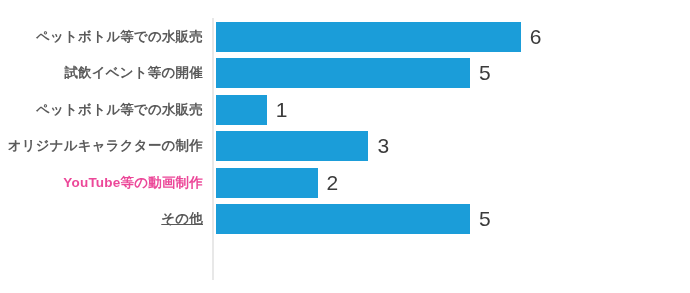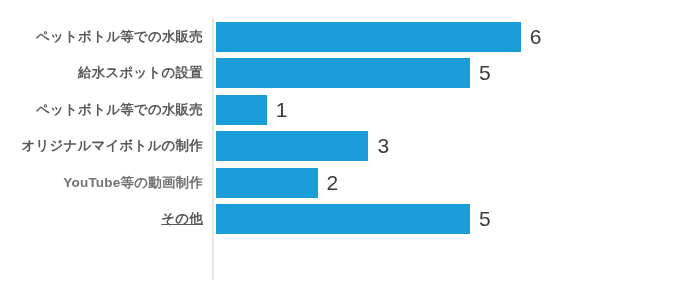--- a/index.html
+++ b/index.html
@@ -95,45 +95,45 @@
     <div class="bar-row">
       <div class="cat-label" style="color: rgb(90, 90, 90);">ペットボトル等での水販売</div>
       <div class="bar-wrap">
         <div class="bar" style="width: 304.8px; background: rgb(27, 157, 217);"></div>
         <div class="bar-value" style="color: rgb(59, 59, 59);">6</div>
       </div>
     </div>
 
 
     <div class="bar-row">
-      <div class="cat-label" style="color: rgb(90, 90, 90);">給水スポットの設置</div>
+      <div class="cat-label" style="color: rgb(90, 90, 90);">試飲イベント等の開催</div>
       <div class="bar-wrap">
         <div class="bar" style="width: 254px; background: rgb(27, 157, 217);"></div>
         <div class="bar-value" style="color: rgb(59, 59, 59);">5</div>
       </div>
     </div>
 
     <div class="bar-row">
       <div class="cat-label" style="color: rgb(90, 90, 90);">ペットボトル等での水販売</div>
       <div class="bar-wrap">
         <div class="bar" style="width: 50.8px; background: rgb(27, 157, 217);"></div>
         <div class="bar-value" style="color: rgb(59, 59, 59);">1</div>
       </div>
     </div>
 
     <div class="bar-row">
-      <div class="cat-label" style="color: rgb(90, 90, 90);">オリジナルマイボトルの制作</div>
+      <div class="cat-label" style="color: rgb(90, 90, 90);">オリジナルキャラクターの制作</div>
       <div class="bar-wrap">
         <div class="bar" style="width: 152.4px; background: rgb(27, 157, 217);"></div>
         <div class="bar-value" style="color: rgb(59, 59, 59);">3</div>
       </div>
     </div>
 
     <div class="bar-row">
-      <div class="cat-label" style="color: #737373;">YouTube等の動画制作</div>
+      <div class="cat-label" style="color: #ec4899;">YouTube等の動画制作</div>
       <div class="bar-wrap">
         <div class="bar" style="width: 101.6px; background: rgb(27, 157, 217);"></div>
         <div class="bar-value" style="color: rgb(59, 59, 59);">2</div>
       </div>
     </div>
 
     <div class="bar-row">
       <div class="cat-label" style="color: rgb(90, 90, 90); text-decoration: underline;">その他</div>
       <div class="bar-wrap">
         <div class="bar" style="width: 254px; background: rgb(27, 157, 217);"></div>

